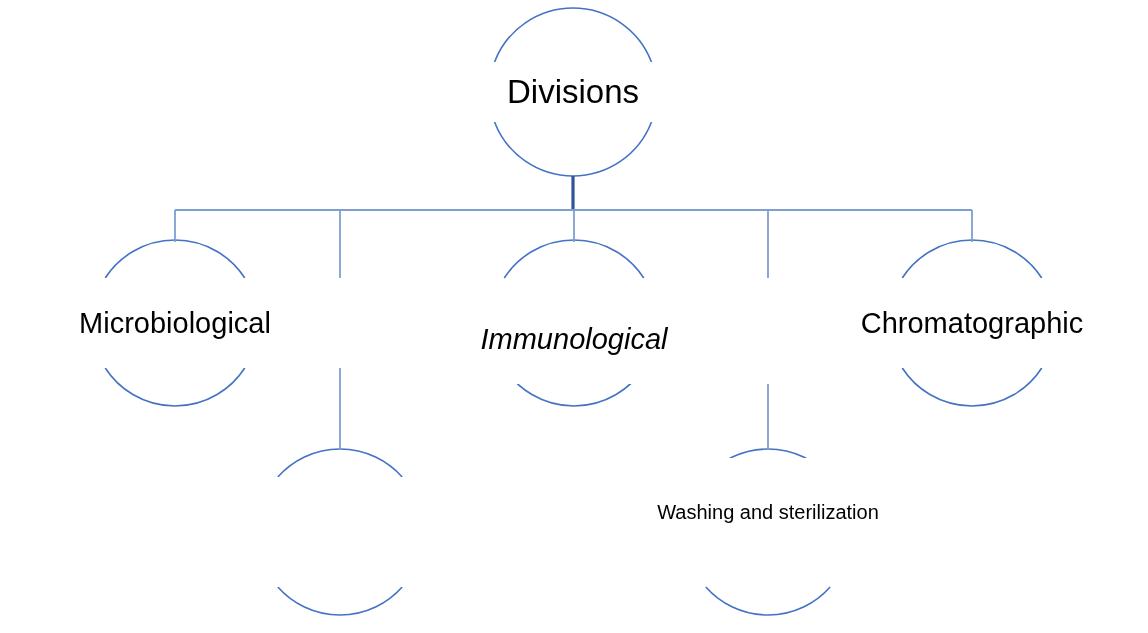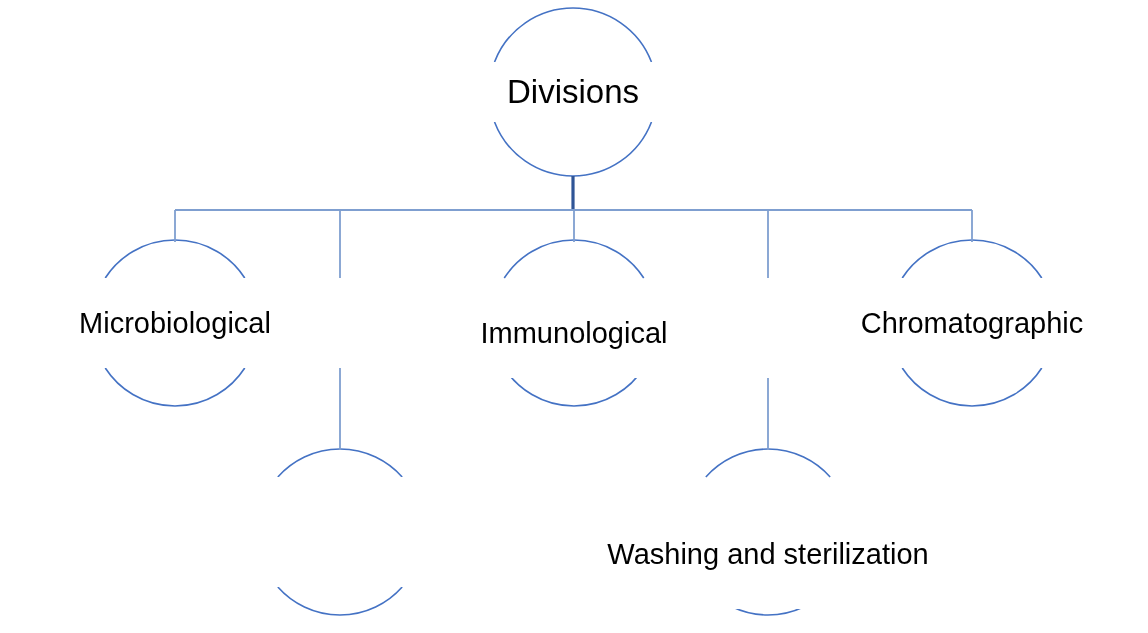--- a/index.html
+++ b/index.html
@@ -84,26 +84,26 @@
       </g>
   </svg>
 
   <div id="label-layer">
       <div class="node-label root-label" style="left: 343px; top: 62px; width: 460px; height: 60px; font-size: 33px;">
         <span class="line">Divisions</span>
       </div>
       <div class="node-label branch-label" style="left: -55px; top: 278px; width: 460px; height: 90px; font-size: 29px;">
         <span class="line">Microbiological</span>
       </div>
-      <div class="node-label branch-label" style="left: 344px; top: 288px; width: 460px; height: 90px; font-size: 29px;">
+      <div class="node-label branch-label" style="left: 344px; top: 294px; width: 460px; height: 90px; font-size: 29px; font-style: italic;">
         <span class="line">Immunological</span>
       </div>
       <div class="node-label branch-label" style="left: 742px; top: 278px; width: 460px; height: 90px; font-size: 29px;">
         <span class="line">Chromatographic</span>
       </div>
       <div class="node-label leaf-label" style="left: 110px; top: 477px; width: 460px; height: 110px; font-size: 29px;">
       </div>
-      <div class="node-label leaf-label" style="left: 538px; top: 499px; width: 460px; height: 110px; font-size: 29px; gap: 32px;">
+      <div class="node-label leaf-label" style="left: 538px; top: 458px; width: 460px; height: 110px; font-size: 20px; gap: 32px;">
         <span class="line">Washing and sterilization</span>
       </div>
     </div>
 
 </div>
 
 </body></html>

